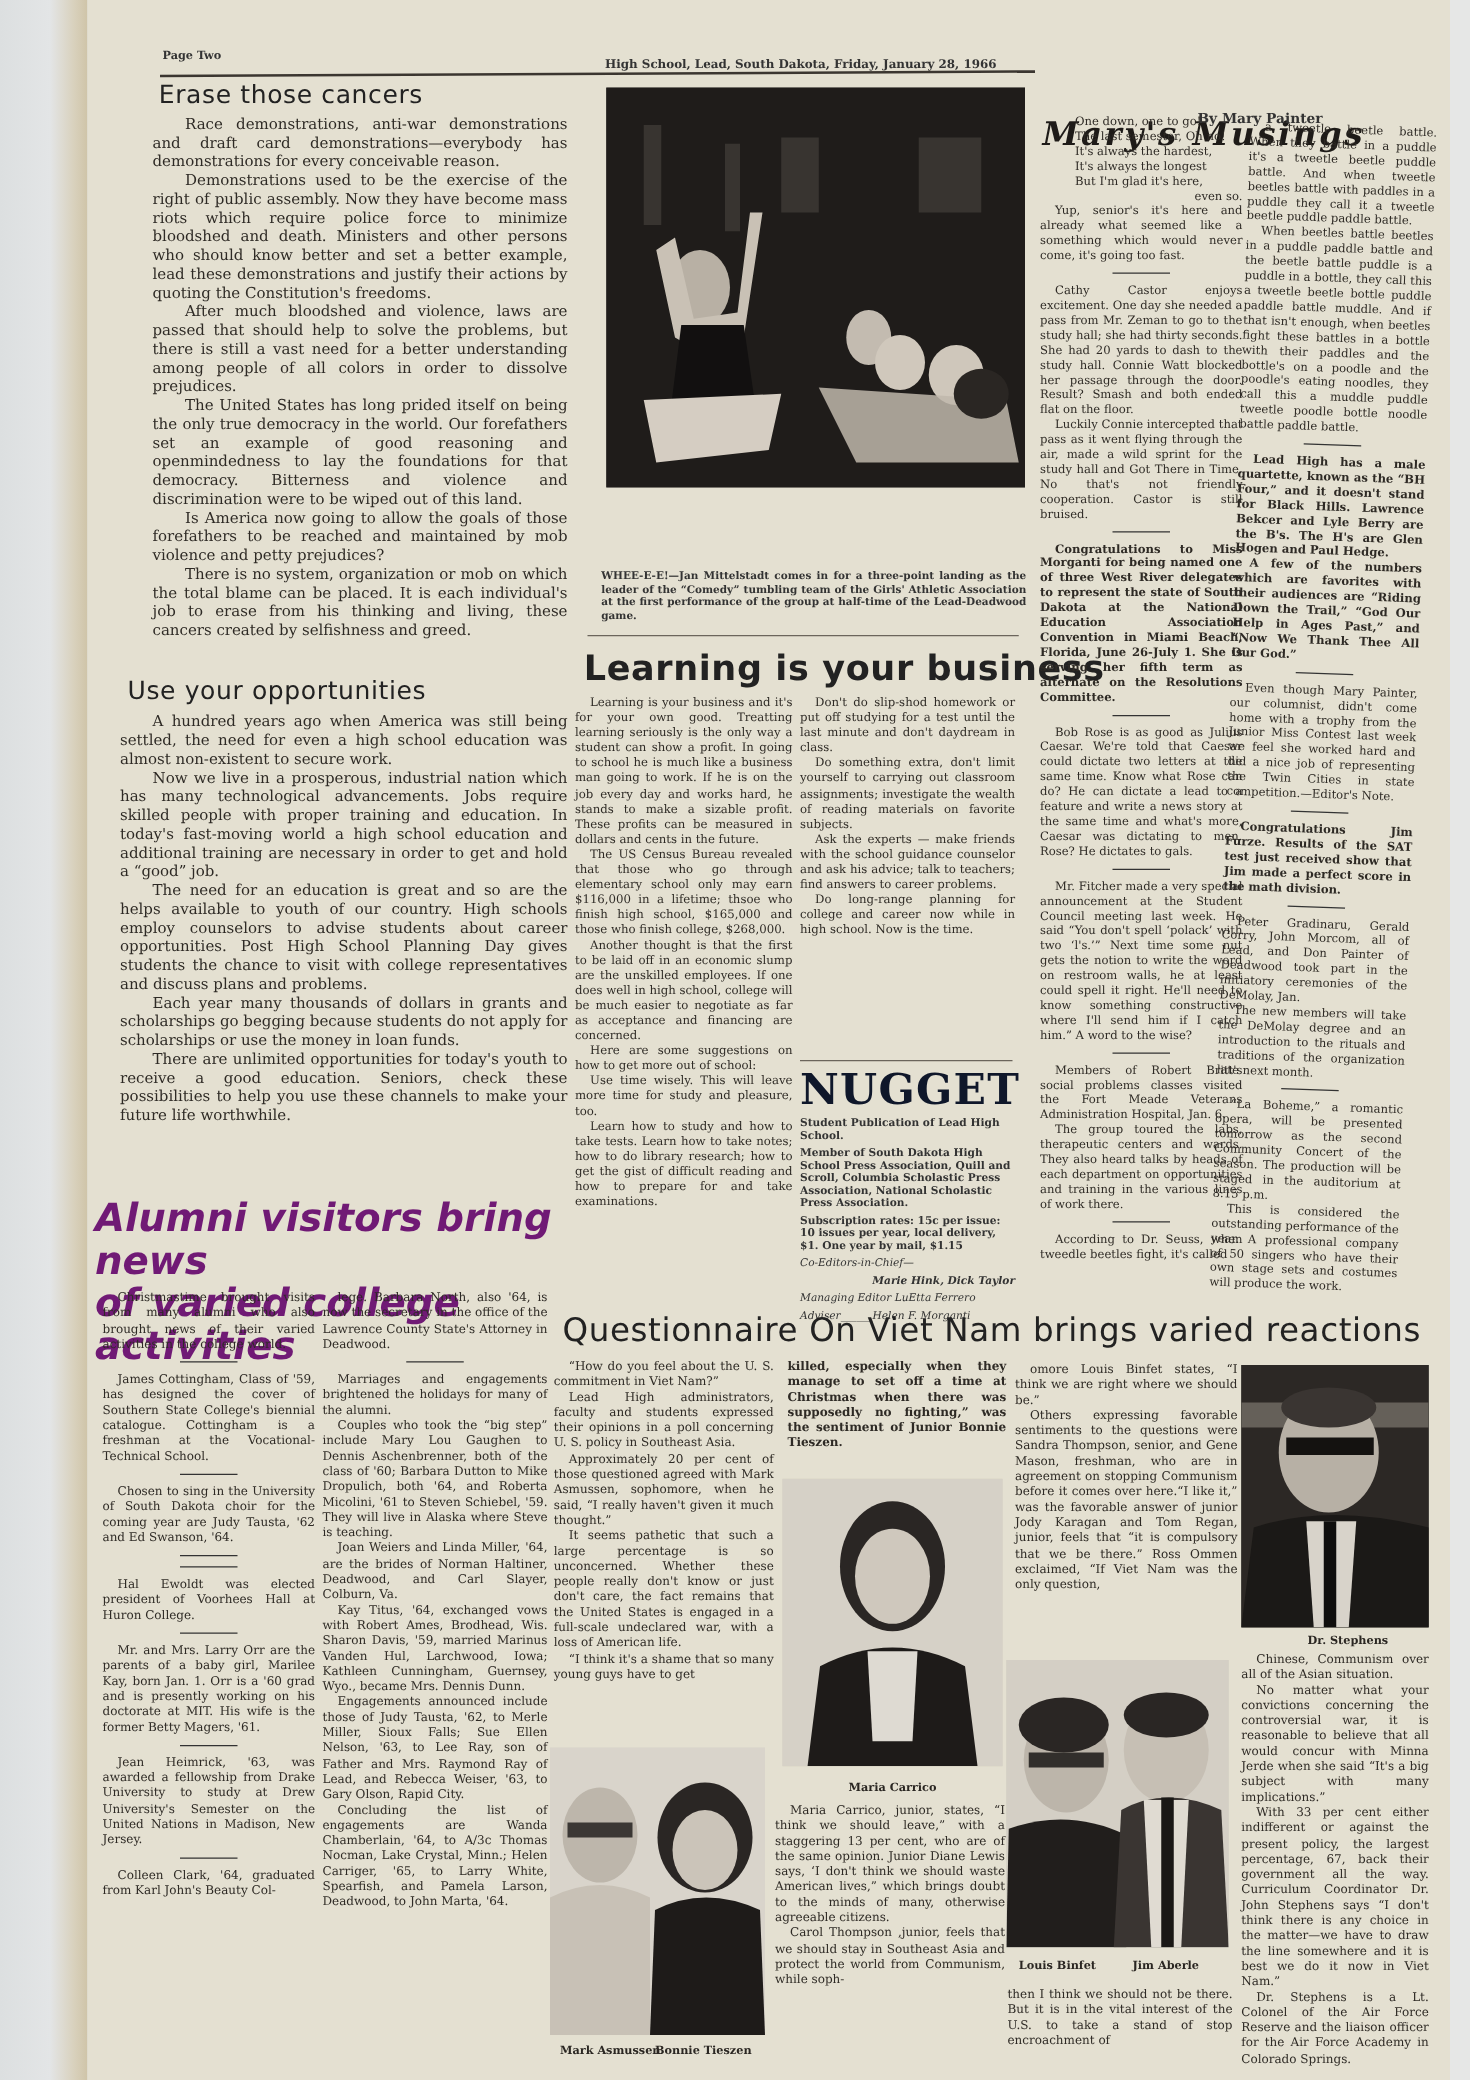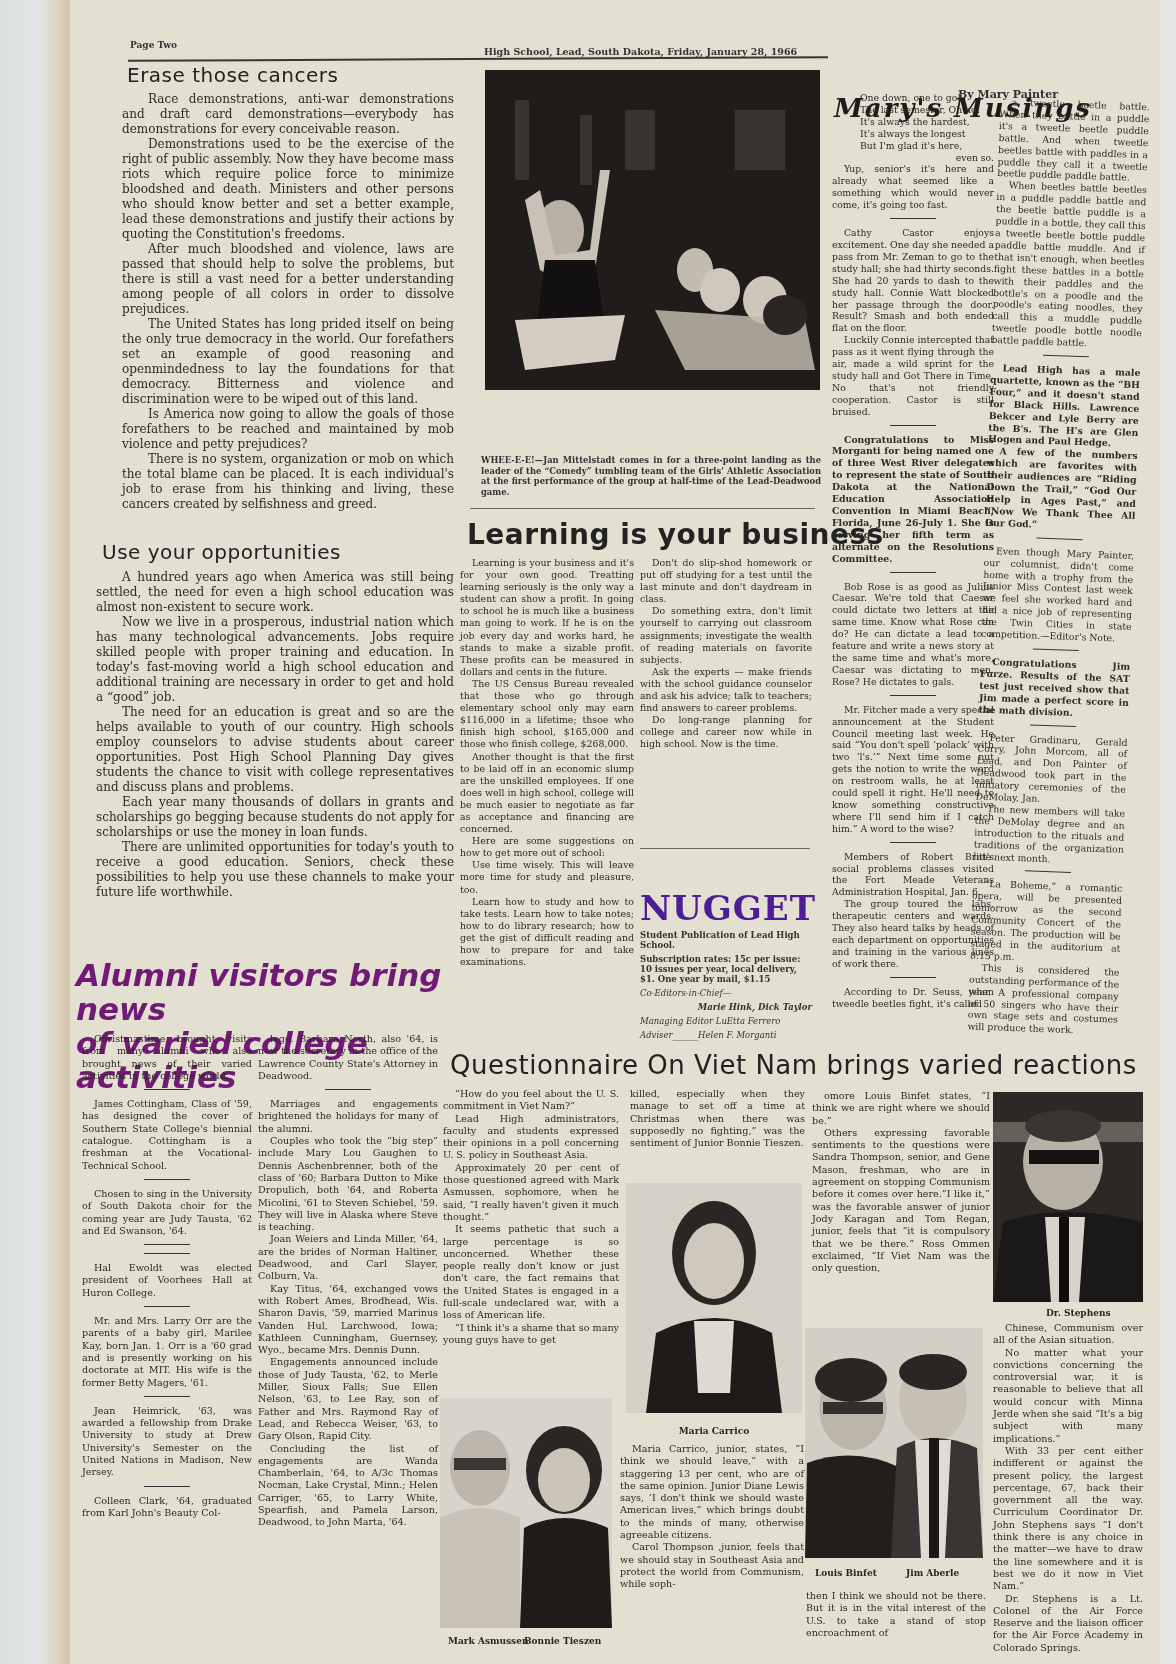--- a/index.html
+++ b/index.html
@@ -15,21 +15,21 @@
   .dash{display:block;width:46px;height:1px;background:#333;margin:7px auto 8px;}
   h2.sans{font-family:"DejaVu Sans",sans-serif;font-weight:normal;margin:0;color:#222;letter-spacing:0.5px;}
   .body{font-size:12px;line-height:15px;text-align:justify;color:#2e2a25;}
   .body p{margin:0;text-indent:26px;}
   .small{font-size:9.6px;line-height:12.3px;text-align:justify;color:#2e2a25;}
   .small p{margin:0;text-indent:12px;}
   .bold{font-weight:bold;}
   .photo{position:absolute;background:#222;overflow:hidden;}
   .cap{font-size:8.4px;line-height:10.5px;font-weight:bold;color:#333;text-align:justify;}
   .musings-title{font-family:"DejaVu Serif",serif;font-style:italic;font-weight:bold;font-size:26px;letter-spacing:2px;color:#1e1b18;}
-  .nugget{font-family:"DejaVu Serif",serif;font-size:34px;font-weight:bold;letter-spacing:1px;color:#4c1d95;text-align:center;margin-top:36px;}
+  .nugget{font-family:"DejaVu Serif",serif;font-size:34px;font-weight:bold;letter-spacing:1px;color:#0f172a;text-align:center;}
   .mast{font-size:8.5px;line-height:10px;color:#333;}
   .mast p{margin:0 0 4px 0;}
   .it{font-style:italic;}
   .center{text-align:center;}
 </style>
 </head>
 <body>
 
 <div class="leftedge"></div>
 <div class="page"></div>
@@ -141,20 +141,21 @@
     <p>Do something extra, don't limit yourself to carrying out classroom assignments; investigate the wealth of reading materials on favorite subjects.</p>
     <p>Ask the experts — make friends with the school guidance counselor and ask his advice; talk to teachers; find answers to career problems.</p>
     <p>Do long-range planning for college and career now while in high school. Now is the time.</p>
   </div>
 
 <div class="thin" style="left:640px;top:848px;width:170px;"></div>
 <div class="abs" style="left:640px;top:852px;width:172px;">
   <div class="nugget">NUGGET</div>
   <div class="mast" style="margin-top:2px;">
     <p class="bold">Student Publication of Lead High School.</p>
+    <p class="bold">Member of South Dakota High School Press Association, Quill and Scroll, Columbia Scholastic Press Association, National Scholastic Press Association.</p>
     <p class="bold">Subscription rates: 15c per issue: 10 issues per year, local delivery, $1. One year by mail, $1.15</p>
     <p class="it">Co-Editors-in-Chief—</p>
     <p class="it bold" style="text-align:right;">Marie Hink, Dick Taylor</p>
     <p class="it">Managing Editor LuEtta Ferrero</p>
     <p class="it">Adviser______Helen F. Morganti</p>
   </div>
 </div>
 
 <div class="abs musings-title" style="left:834px;top:56px;margin-top:37px;">Mary's Musings</div>
 <div class="abs bold" style="left:958px;top:88px;font-size:11px;color:#333;">By Mary Painter</div>
@@ -204,21 +205,21 @@
 <h2 class="sans abs" style="left:450px;top:1050px;font-size:26px;white-space:nowrap;">Questionnaire On Viet Nam brings varied reactions</h2>
 
 <div class="abs small" id="viet-col1" style="left:443px;top:1088px;width:176px;">
     <p>“How do you feel about the U. S. commitment in Viet Nam?”</p>
     <p>Lead High administrators, faculty and students expressed their opinions in a poll concerning U. S. policy in Southeast Asia.</p>
     <p>Approximately 20 per cent of those questioned agreed with Mark Asmussen, sophomore, when he said, “I really haven't given it much thought.”</p>
     <p>It seems pathetic that such a large percentage is so unconcerned. Whether these people really don't know or just don't care, the fact remains that the United States is engaged in a full-scale undeclared war, with a loss of American life.</p>
     <p>“I think it's a shame that so many young guys have to get</p>
   </div>
 <div class="abs small" style="left:630px;top:1088px;width:175px;">
-  <p style="text-indent:0;">killed, especially when they manage to set off a time at Christmas when there was supposedly no fighting,” was the sentiment of Junior Bonnie Tieszen.</p>
+  <p style="text-indent:0;font-weight:bold;">killed, especially when they manage to set off a time at Christmas when there was supposedly no fighting,” was the sentiment of Junior Bonnie Tieszen.</p>
 </div>
 
 <div class="photo" style="left:626px;top:1183px;width:176px;height:230px;background:#cfcac0;">
   <svg width="176" height="230" viewBox="0 0 176 230">
     <rect width="176" height="230" fill="#d6d1c7"></rect>
     <ellipse cx="88" cy="70" rx="42" ry="52" fill="#2a2624"></ellipse>
     <ellipse cx="88" cy="78" rx="30" ry="38" fill="#cfc8bd"></ellipse>
     <path d="M20 230 L30 150 Q88 120 146 150 L156 230 Z" fill="#1e1b19"></path>
     <path d="M68 138 L108 138 L104 210 L72 210 Z" fill="#dedad2"></path>
   </svg>

